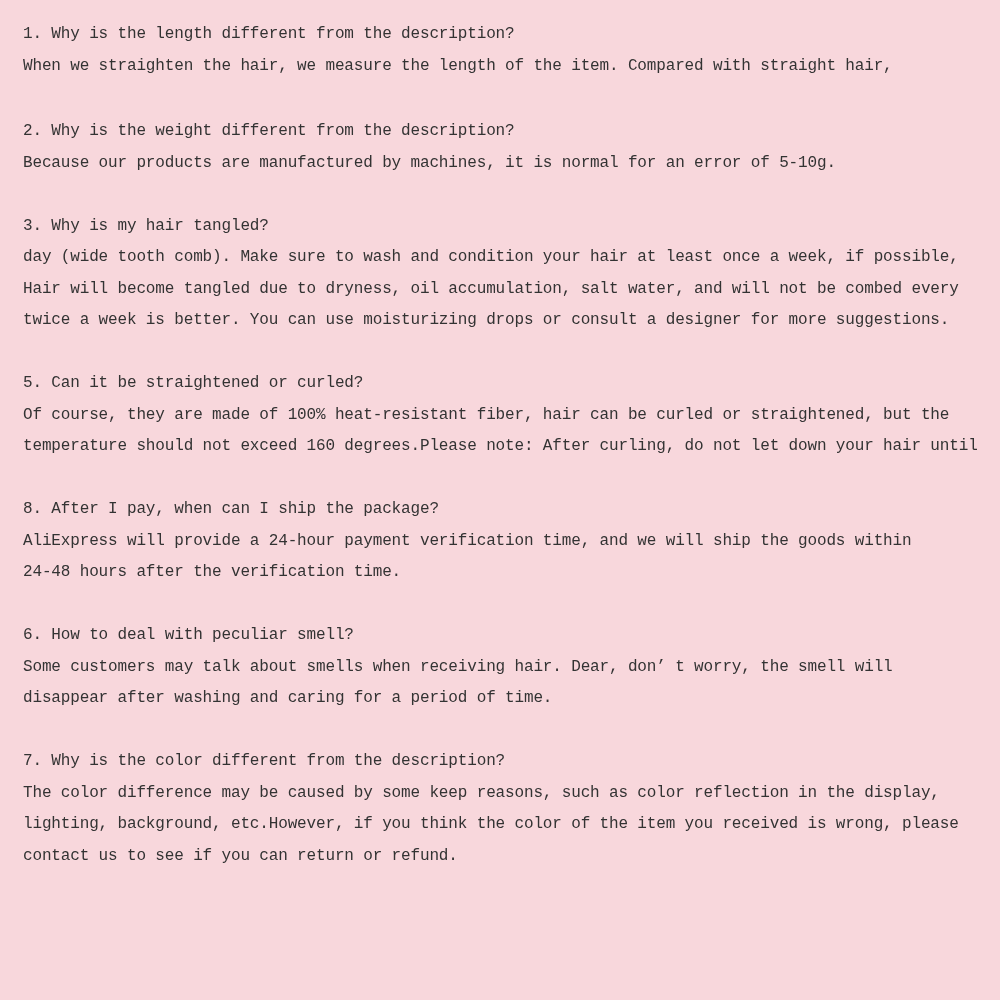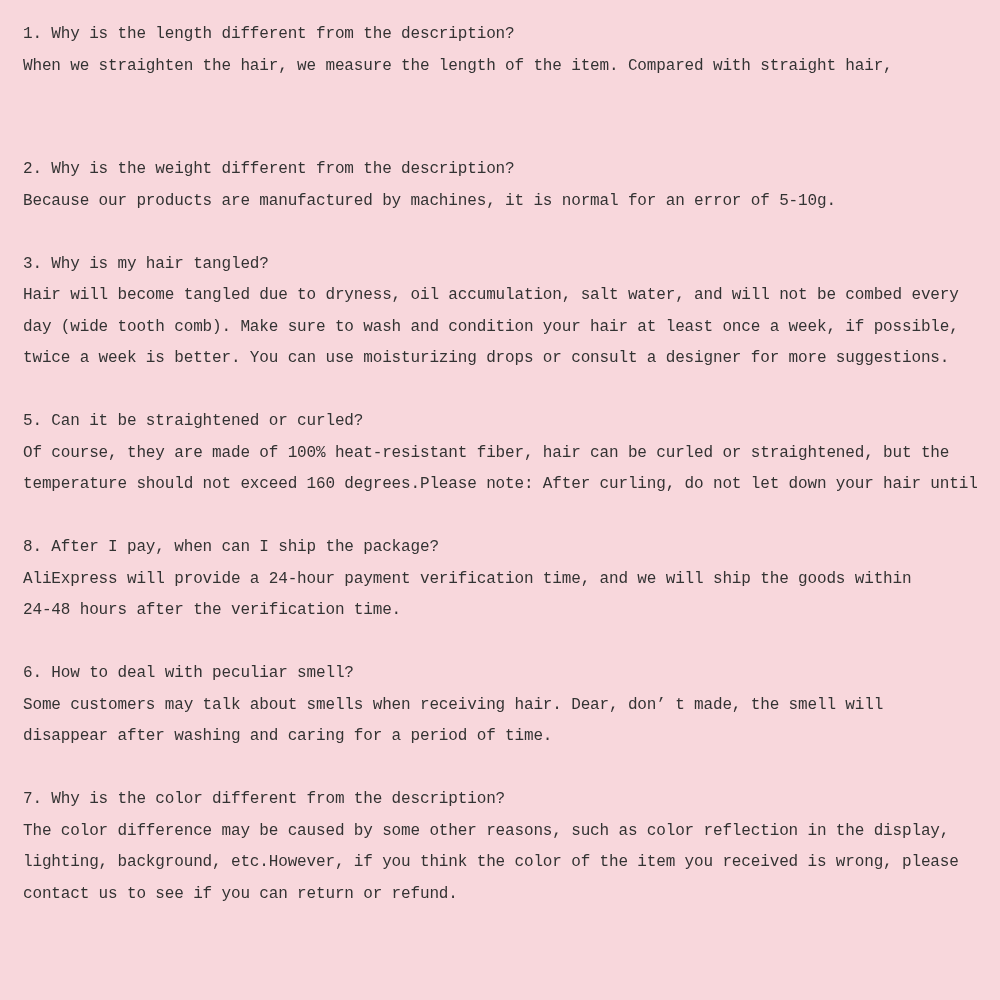--- a/index.html
+++ b/index.html
@@ -18,21 +18,21 @@
     font-size: 16px;
     line-height: 31.5px;
     letter-spacing: -0.15px;
     color: #333333;
     overflow: hidden;
   }
   .faq-section {
     margin: 0 0 31.5px 0;
   }
   .faq-section.gap-lg {
-    margin-bottom: 72px;
+    margin-bottom: 34px;
   }
   .line {
     margin: 0;
     padding: 0;
     white-space: pre;
   }
 </style>
 </head>
 <body>
 
@@ -43,43 +43,43 @@
     <p class="line">When we straighten the hair, we measure the length of the item. Compared with straight hair,</p>
   </section>
 
   <section class="faq-section">
     <p class="line">2. Why is the weight different from the description?</p>
     <p class="line">Because our products are manufactured by machines, it is normal for an error of 5-10g.</p>
   </section>
 
   <section class="faq-section">
     <p class="line">3. Why is my hair tangled?</p>
+    <p class="line">day (wide tooth comb). Make sure to wash and condition your hair at least once a week, if possible,</p>
     <p class="line">Hair will become tangled due to dryness, oil accumulation, salt water, and will not be combed every</p>
-    <p class="line">day (wide tooth comb). Make sure to wash and condition your hair at least once a week, if possible,</p>
     <p class="line">twice a week is better. You can use moisturizing drops or consult a designer for more suggestions.</p>
   </section>
 
   <section class="faq-section">
     <p class="line">5. Can it be straightened or curled?</p>
     <p class="line">Of course, they are made of 100% heat-resistant fiber, hair can be curled or straightened, but the</p>
     <p class="line">temperature should not exceed 160 degrees.Please note: After curling, do not let down your hair until</p>
   </section>
 
   <section class="faq-section">
     <p class="line">8. After I pay, when can I ship the package?</p>
     <p class="line">AliExpress will provide a 24-hour payment verification time, and we will ship the goods within</p>
     <p class="line">24-48 hours after the verification time.</p>
   </section>
 
   <section class="faq-section">
     <p class="line">6. How to deal with peculiar smell?</p>
-    <p class="line">Some customers may talk about smells when receiving hair. Dear, don’ t made, the smell will</p>
+    <p class="line">Some customers may talk about smells when receiving hair. Dear, don’ t worry, the smell will</p>
     <p class="line">disappear after washing and caring for a period of time.</p>
   </section>
 
   <section class="faq-section">
     <p class="line">7. Why is the color different from the description?</p>
-    <p class="line">The color difference may be caused by some other reasons, such as color reflection in the display,</p>
+    <p class="line">The color difference may be caused by some keep reasons, such as color reflection in the display,</p>
     <p class="line">lighting, background, etc.However, if you think the color of the item you received is wrong, please</p>
     <p class="line">contact us to see if you can return or refund.</p>
   </section>
 
 </div>
 
 </body></html>

